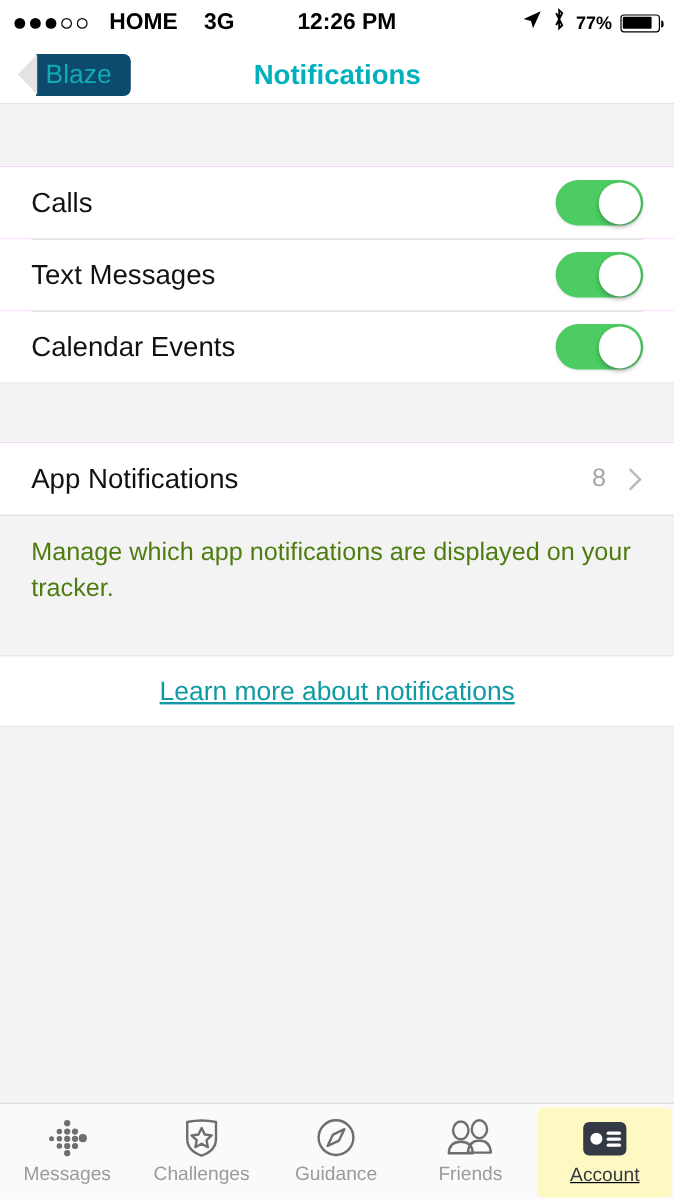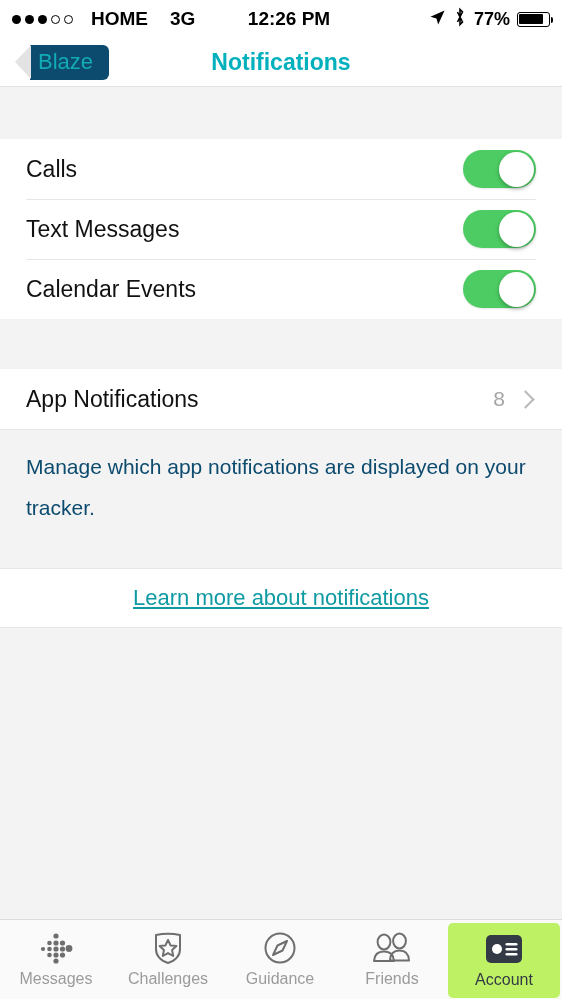--- a/index.html
+++ b/index.html
@@ -64,21 +64,21 @@
     font-weight: bold;
     pointer-events: none;
   }
   .status-right {
     margin-left: auto;
     display: flex;
     align-items: center;
     gap: 7px;
     z-index: 2;
   }
-  .battery-pct { font-size: 18px; }
+  .battery-pct { font-size: 15px; }
   .battery {
     position: relative;
     width: 33px;
     height: 15px;
     border: 1.6px solid #000;
     border-radius: 3px;
     box-sizing: border-box;
   }
   .battery::after {
     content: "";
@@ -226,22 +226,22 @@
   .note {
     background: #f3f3f3;
     padding: 16px 26px 40px 26px;
     box-sizing: border-box;
     border-top: 1px solid #e6e6e6;
     border-bottom: 1px solid #e6e6e6;
     flex: none;
   }
   .note-text {
     font-size: 21px;
-    line-height: 41px;
-    color: #0c4a6e;
+    line-height: 30px;
+    color: #4d7c0f;
   }
 
   .link-row {
     background: #ffffff;
     height: 58px;
     display: flex;
     align-items: center;
     justify-content: center;
     border-bottom: 1px solid #e6e6e6;
     flex: none;
@@ -271,23 +271,24 @@
     flex: 1;
     display: flex;
     flex-direction: column;
     align-items: center;
     justify-content: center;
     gap: 5px;
     cursor: pointer;
     position: relative;
   }
   .tab.active {
-    background: #bef264;
+    background: #fef9c3;
     border-radius: 5px;
     margin: 3px 2px 1px 0;
+    text-decoration: underline;
   }
   .tab-icon {
     height: 34px;
     display: flex;
     align-items: center;
     justify-content: center;
   }
   .tab-label {
     font-size: 16px;
     color: #9b9b9b;

